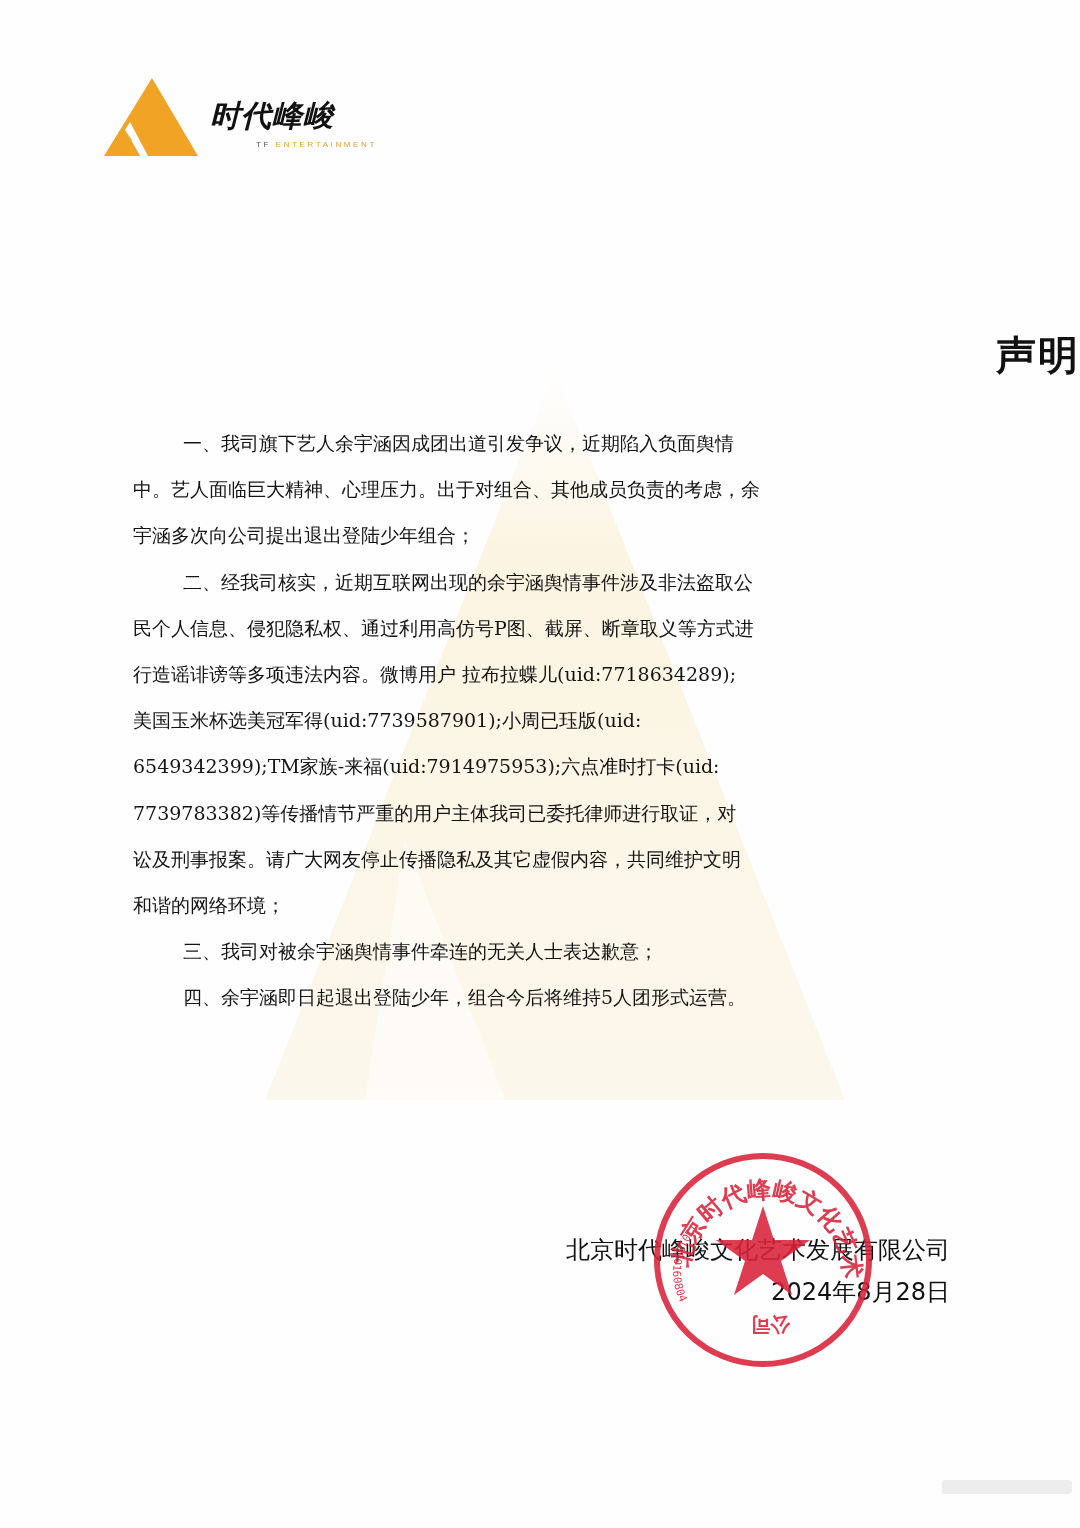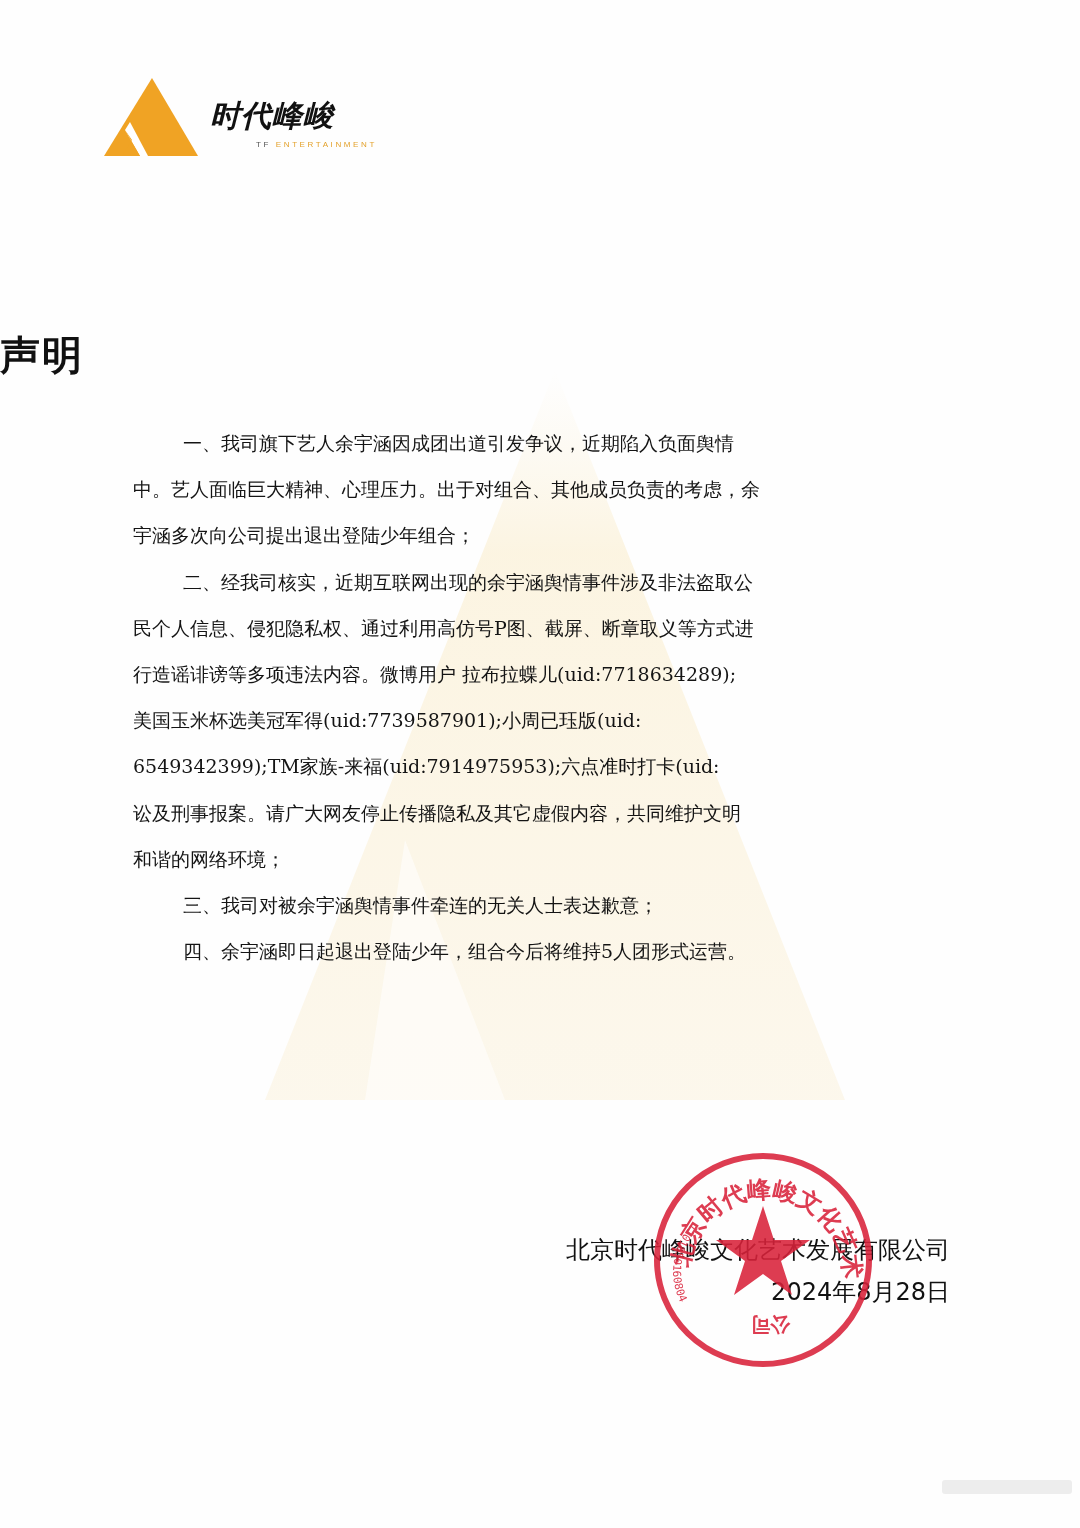--- a/index.html
+++ b/index.html
@@ -12,21 +12,21 @@
 
   
   .logo { position:absolute; left:100px; top:76px; z-index:2; }
   .logo-mark { position:absolute; left:0; top:0; width:100px; height:82px; }
   .logo-cn { position:absolute; left:110px; top:20px; font-family:Liberation Serif, serif; font-size:30px;
              font-weight:bold; color:#111; letter-spacing:1px; white-space:nowrap; font-style:italic; }
   .logo-en { position:absolute; left:112px; top:64px; font-size:8px; letter-spacing:2.6px;
              color:#e3a12b; white-space:nowrap; font-family:"Liberation Sans", sans-serif; }
   .logo-en .tf { color:#555;margin-left:44px; }
 
-  .title { position:absolute; left:0; right:0; top:328px; text-align:left; font-size:40px;
+  .title { position:absolute; left:0; right:0; top:328px; text-align:right; font-size:40px;
            font-weight:bold; letter-spacing:2px; z-index:2; font-family:"DejaVu Sans", sans-serif; }
 
   .body-text { position:absolute; left:133px; width:820px; top:420px; z-index:2;
                font-family:"DejaVu Serif", "Liberation Serif", serif; font-size:19px;
                line-height:46.2px; color:#141414; }
   .line { display:block; white-space:nowrap; }
   .line.first { padding-left:50px; }
 
   .sign { position:absolute; right:130px; top:1230px; text-align:right; z-index:3;
           font-family:"DejaVu Sans", sans-serif; font-size:24px; color:#111; }
@@ -71,20 +71,21 @@
       <span class="line first">一、我司旗下艺人余宇涵因成团出道引发争议，近期陷入负面舆情</span>
       <span class="line">中。艺人面临巨大精神、心理压力。出于对组合、其他成员负责的考虑，余</span>
       <span class="line">宇涵多次向公司提出退出登陆少年组合；</span>
     </div>
     <div class="para-block">
       <span class="line first">二、经我司核实，近期互联网出现的余宇涵舆情事件涉及非法盗取公</span>
       <span class="line">民个人信息、侵犯隐私权、通过利用高仿号P图、截屏、断章取义等方式进</span>
       <span class="line">行造谣诽谤等多项违法内容。微博用户  拉布拉蝶儿(uid:7718634289);</span>
       <span class="line">美国玉米杯选美冠军得(uid:7739587901);小周已珏版(uid:</span>
       <span class="line">6549342399);TM家族-来福(uid:7914975953);六点准时打卡(uid:</span>
+      <span class="line">7739783382)等传播情节严重的用户主体我司已委托律师进行取证，对</span>
       <span class="line">讼及刑事报案。请广大网友停止传播隐私及其它虚假内容，共同维护文明</span>
       <span class="line">和谐的网络环境；</span>
     </div>
     <div class="para-block">
       <span class="line first">三、我司对被余宇涵舆情事件牵连的无关人士表达歉意；</span>
     </div>
     <div class="para-block">
       <span class="line first">四、余宇涵即日起退出登陆少年，组合今后将维持5人团形式运营。</span>
     </div>
   </div>

